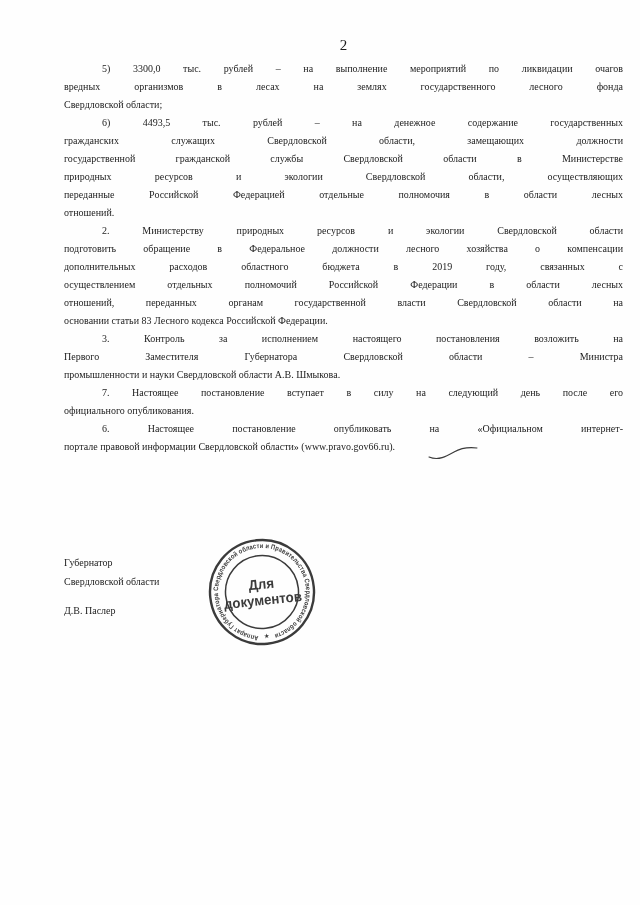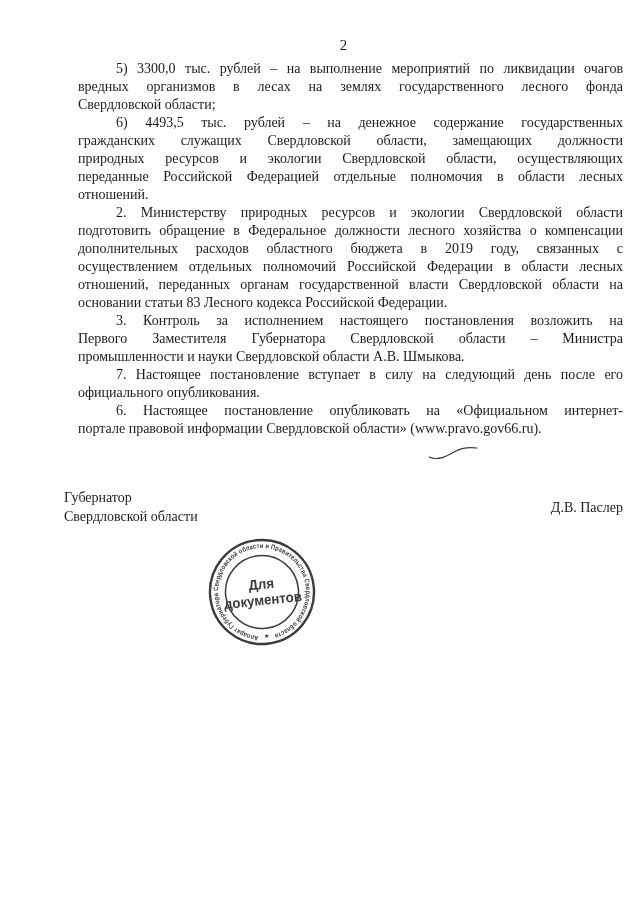--- a/index.html
+++ b/index.html
@@ -22,42 +22,42 @@
   }
   .page-number {
     margin-top: 37px;
     height: 16px;
     line-height: 16px;
     text-align: center;
     font-size: 15px;
   }
   .doc-body {
     margin-top: 7px;
-    font-size: 14px;
-    margin-left: 14px;
+    font-size: 10px;
   }
   .line {
     height: 18px;
     line-height: 18px;
     text-align: justify;
     text-align-last: justify;
     overflow: hidden;
     white-space: normal;
   }
   .line.first {
     text-indent: 38px;
   }
   .line.last {
     text-align-last: left;
   }
   .signature {
-    margin-top: 50px;
+    margin-top: 97px;
     display: flex;
     justify-content: space-between;
-    font-size: 14px;
+    font-size: 10px;
+    flex-direction: column;
   }
   .sig-left div {
     height: 19px;
     line-height: 19px;
   }
   .sig-right {
     margin-top: 10px;
     height: 19px;
     line-height: 19px;
   }
@@ -102,20 +102,21 @@
 
 <div class="page">
   <div class="content">
     <div class="page-number">2</div>
     <div class="doc-body">
         <div class="line first">5) 3300,0 тыс. рублей – на выполнение мероприятий по ликвидации очагов</div>
         <div class="line">вредных организмов в лесах на землях государственного лесного фонда</div>
         <div class="line last">Свердловской области;</div>
         <div class="line first">6) 4493,5 тыс. рублей – на денежное содержание государственных</div>
         <div class="line">гражданских служащих Свердловской области, замещающих должности</div>
+        <div class="line">государственной гражданской службы Свердловской области в Министерстве</div>
         <div class="line">природных ресурсов и экологии Свердловской области, осуществляющих</div>
         <div class="line">переданные Российской Федерацией отдельные полномочия в области лесных</div>
         <div class="line last">отношений.</div>
         <div class="line first">2. Министерству природных ресурсов и экологии Свердловской области</div>
         <div class="line">подготовить обращение в Федеральное должности лесного хозяйства о компенсации</div>
         <div class="line">дополнительных расходов областного бюджета в 2019 году, связанных с</div>
         <div class="line">осуществлением отдельных полномочий Российской Федерации в области лесных</div>
         <div class="line">отношений, переданных органам государственной власти Свердловской области на</div>
         <div class="line last">основании статьи 83 Лесного кодекса Российской Федерации.</div>
         <div class="line first">3. Контроль за исполнением настоящего постановления возложить на</div>

